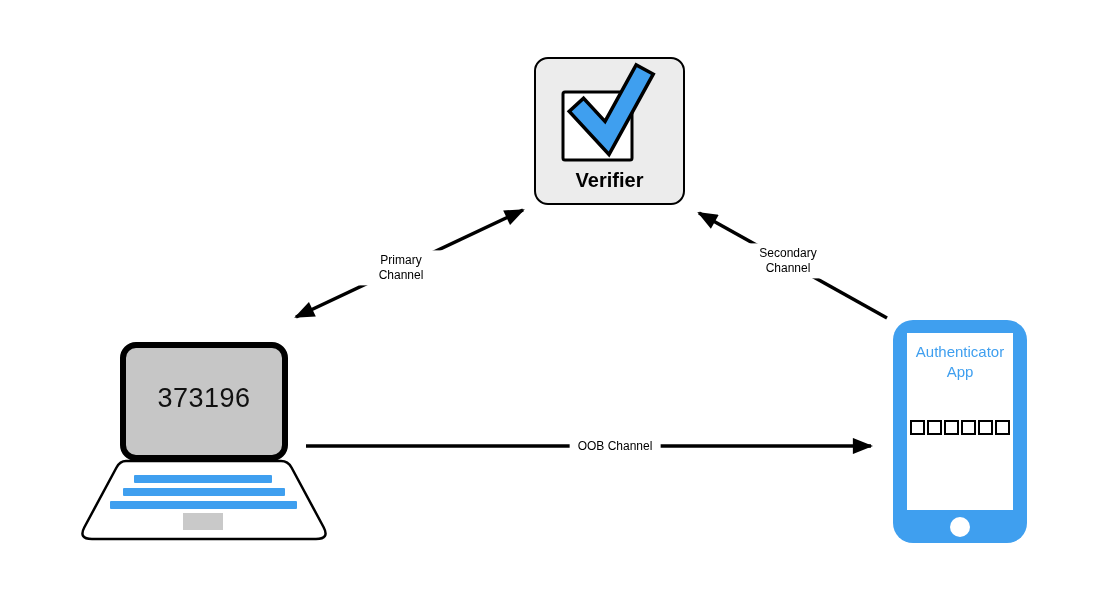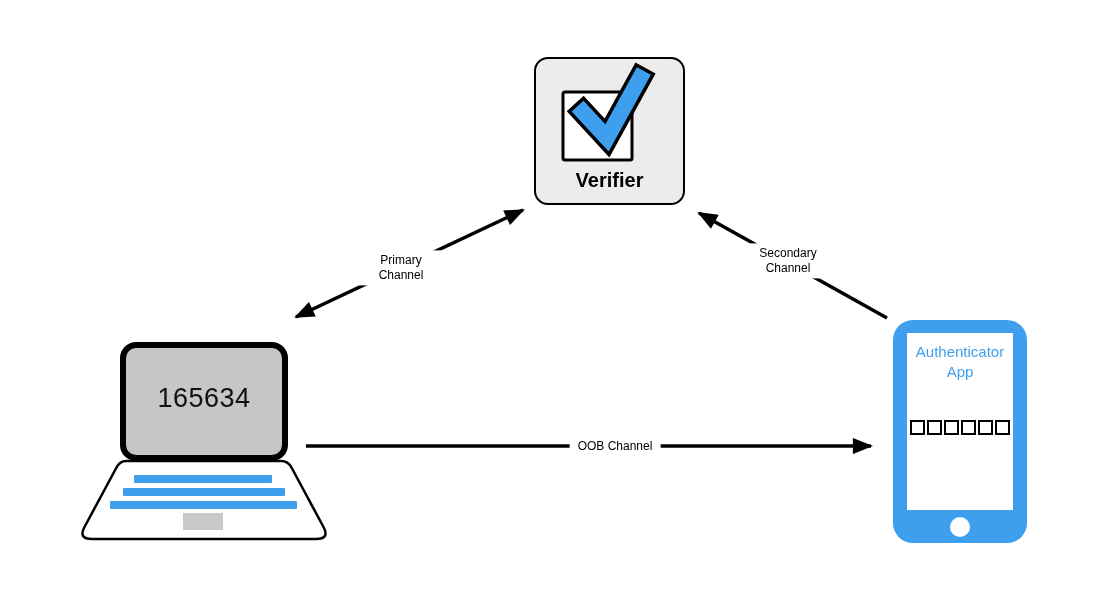--- a/index.html
+++ b/index.html
@@ -99,21 +99,21 @@
     <svg class="verifier-icon" viewBox="0 0 146 115">
       <rect class="checkbox-rect" x="27" y="33" width="69" height="68" rx="2"></rect>
       <path class="check-outline" d="M47 53 L71 79 L104 19"></path>
       <path class="check-fill" d="M47 53 L71 79 L104 19"></path>
     </svg>
     <div class="verifier-label">Verifier</div>
   </div>
 
   <div>
     <div class="laptop-screen">
-      <span>165634</span>
+      <span>373196</span>
     </div>
     <svg class="laptop-body" viewBox="0 0 270 90">
       <path class="laptop-base" d="M56 5 L211 5 Q218 5 221.5 11.5 L253.5 71 Q260 83 246 83 L22 83 Q8 83 14.5 71 L46.5 11.5 Q50 5 56 5 Z"></path>
       <rect class="kb-bar" x="64" y="19" width="138" height="8" rx="1"></rect>
       <rect class="kb-bar" x="53" y="32" width="162" height="8" rx="1"></rect>
       <rect class="kb-bar" x="40" y="45" width="187" height="8" rx="1"></rect>
       <rect class="trackpad" x="113" y="57" width="40" height="17"></rect>
     </svg>
   </div>
 

